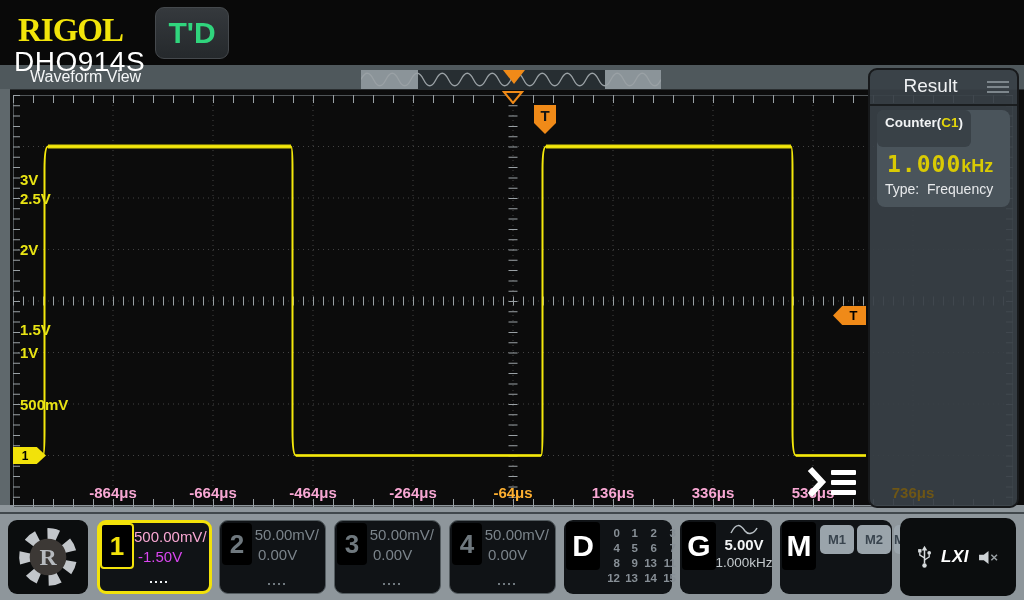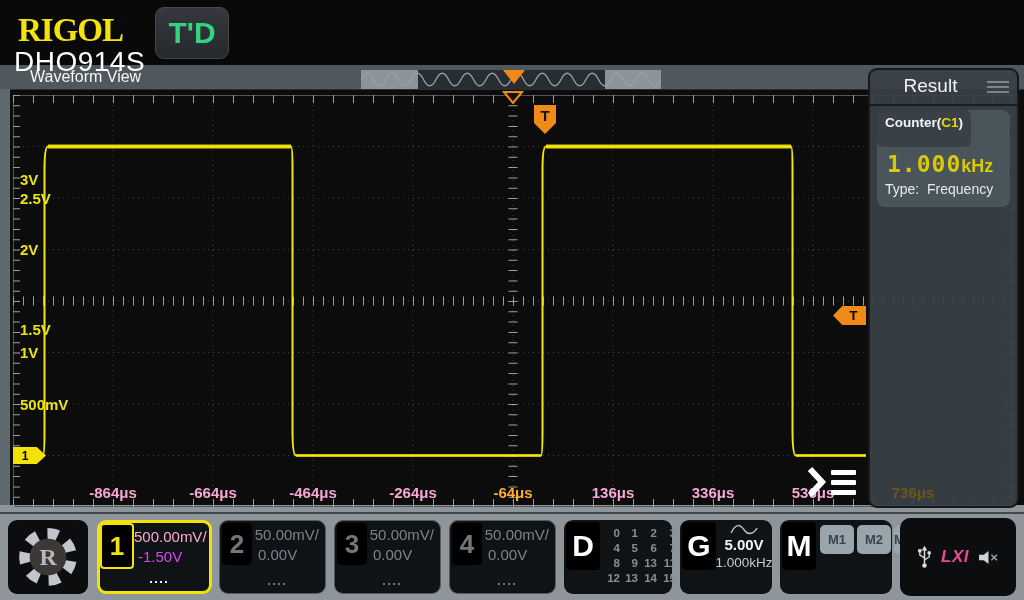--- a/index.html
+++ b/index.html
@@ -114,21 +114,21 @@
              grid-auto-rows:15px;column-gap:1px;text-align:right;font-size:11.5px;font-weight:bold;color:#878f96;}
   #gen-content{position:absolute;left:38px;right:2px;top:3px;display:flex;flex-direction:column;align-items:center;}
   #gen-v{color:#f2f4f5;font-size:15px;font-weight:bold;margin-top:-1px;}
   #gen-f{color:#c4cacd;font-size:13.5px;margin-top:2px;}
   #math-grid{position:absolute;left:40px;top:5px;display:grid;grid-template-columns:34px 34px;grid-auto-rows:29px;
              grid-auto-flow:column;gap:3px;}
   .m-btn{background:#9aa4ab;border-radius:5px;display:flex;align-items:center;justify-content:center;
          color:#39444e;font-size:13px;font-weight:bold;}
   #status-tile{left:900px;top:4px;width:116px;height:78px;background:#0b0d0e;border-radius:10px;
                display:flex;align-items:center;justify-content:center;gap:9px;}
-  #lxi-label{color:#ec4899;font-style:italic;font-weight:900;font-size:17px;letter-spacing:.5px;}
+  #lxi-label{color:#ffffff;font-style:italic;font-weight:900;font-size:17px;letter-spacing:.5px;}
 </style>
 </head>
 <body>
 
 <div id="screen">
 
   <div class="abs" id="topbar"></div>
   <div class="abs" id="rigol-logo">RIGOL</div>
   <div class="abs" id="model-name">DHO914S</div>
 

